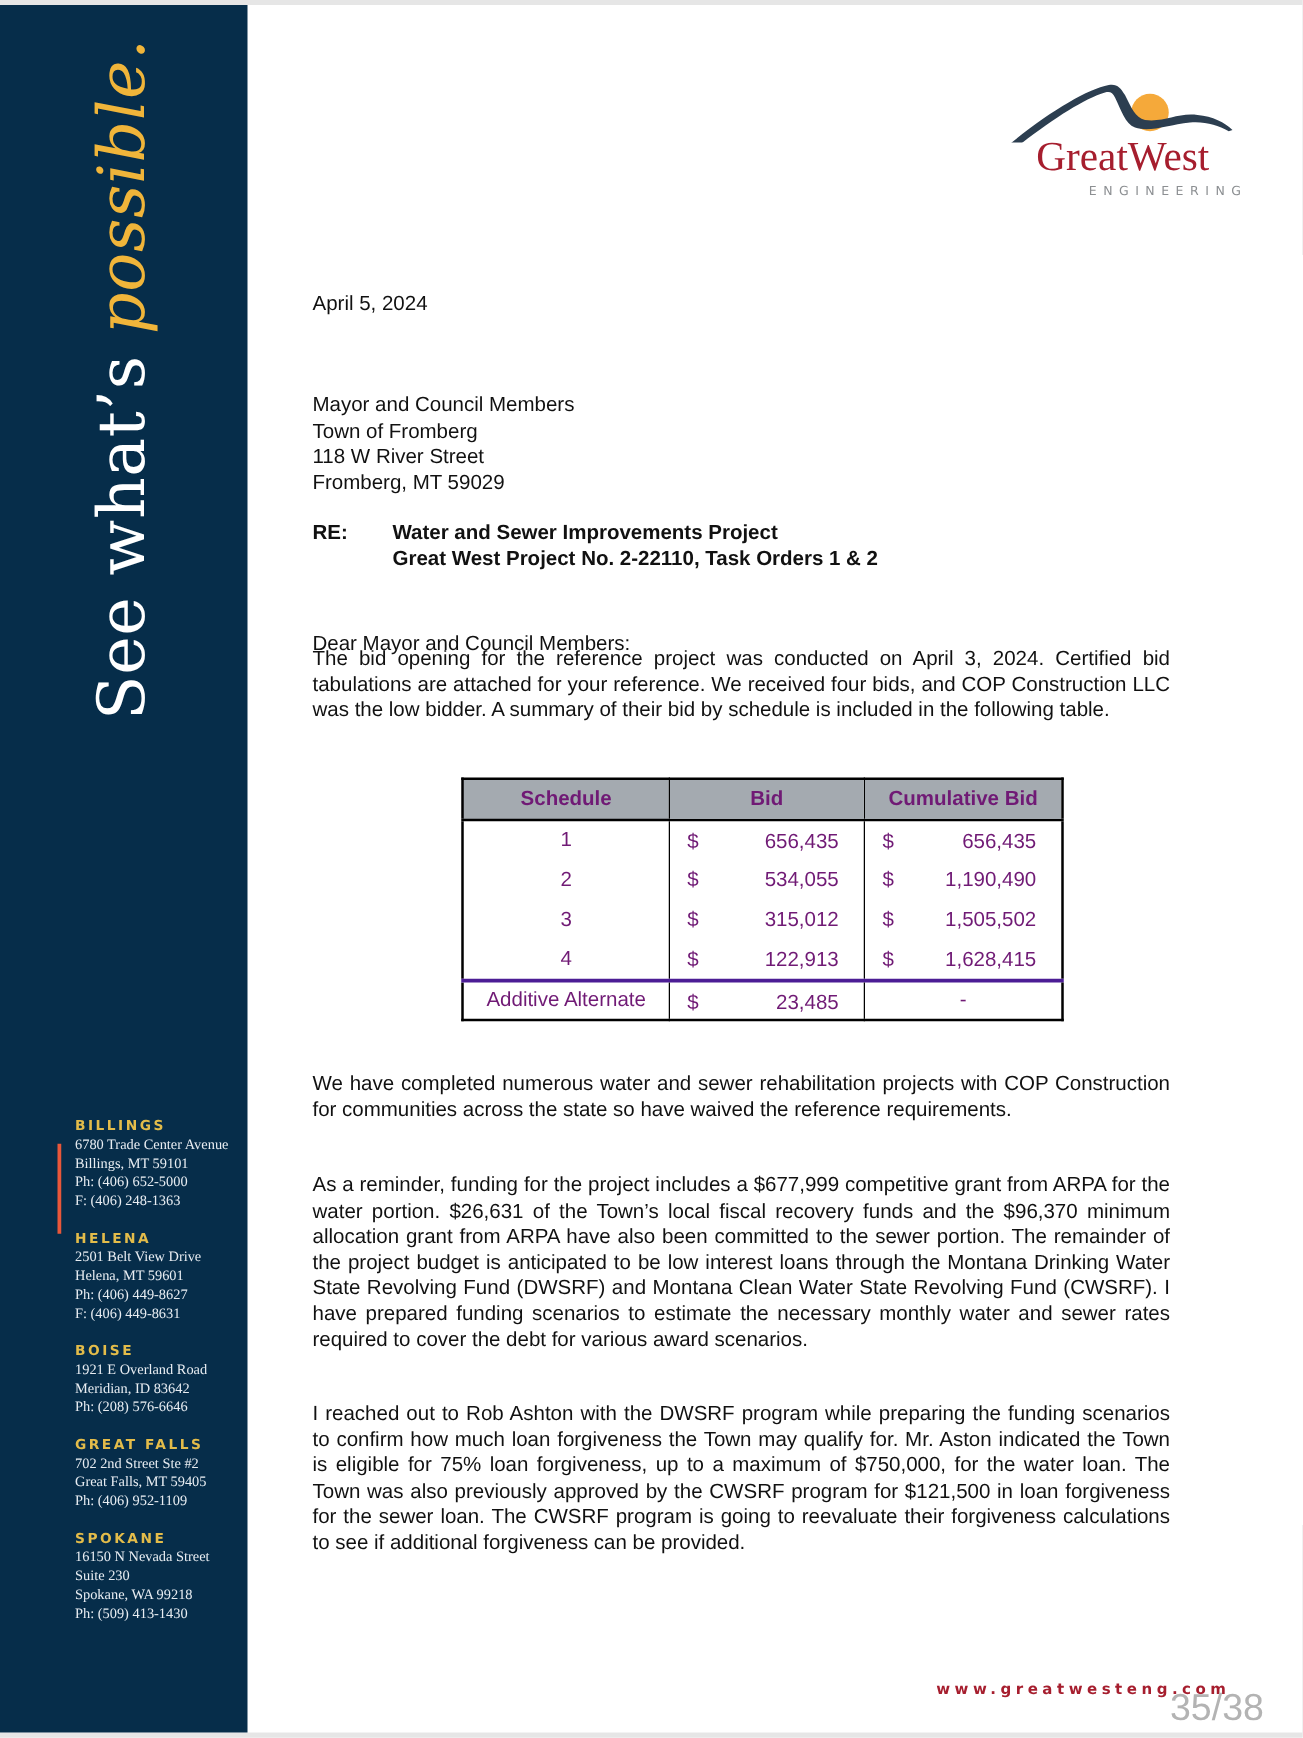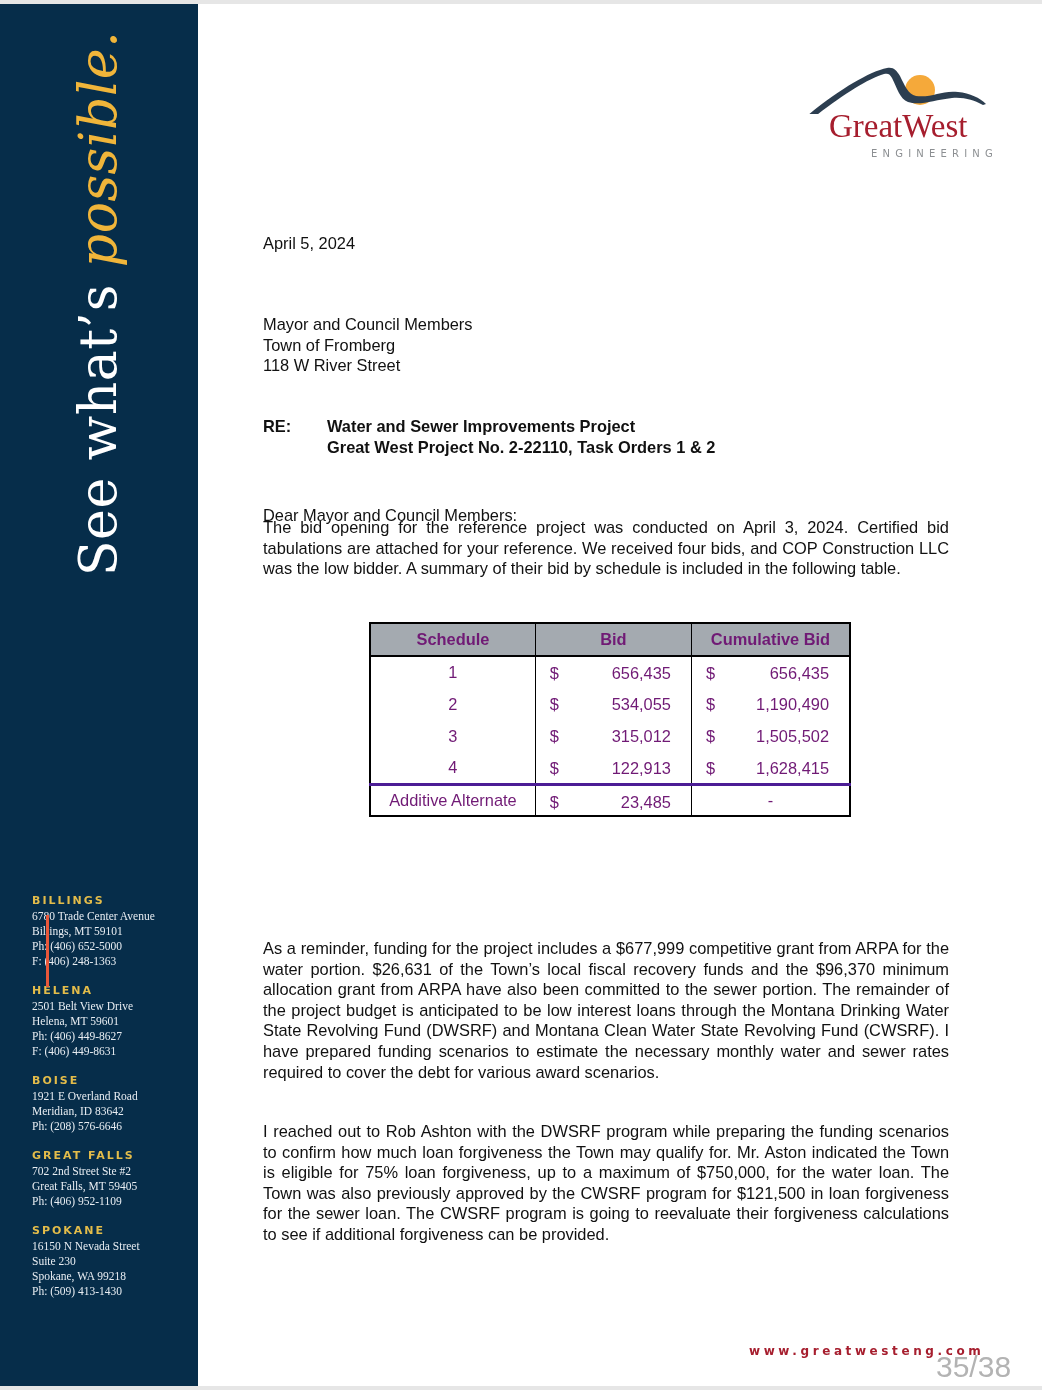--- a/index.html
+++ b/index.html
@@ -18,21 +18,21 @@
       position: absolute; left: 68px; top: 572px;
       transform: rotate(-90deg); transform-origin: 0 0;
       white-space: nowrap;
       font-family: "DejaVu Serif", "Liberation Serif", serif;
       font-size: 52px; color: #ffffff; letter-spacing: 0.5px;
       line-height: 60px;
     }
     .tagline .possible { color: #f0b53a; font-style: italic; }
 
     .offices { position: absolute; left: 32px; top: 889px; width: 165px; }
-    .office { margin-bottom: 14px; }
+    .office { margin-bottom: 14px; margin-left: 28px; }
     .office-name {
       font-family: "DejaVu Sans", sans-serif; font-weight: bold;
       font-size: 11px; color: #e3bc4a; letter-spacing: 2px; line-height: 16px;
     }
     .office-line {
       font-family: "Liberation Serif", serif; font-size: 11.5px;
       color: #e8edf2; line-height: 15px; white-space: nowrap;
     }
     .cursor-mark {
       position: absolute; left: 46px; top: 911px; width: 3px; height: 72px;
@@ -45,21 +45,21 @@
       font-family: "Liberation Serif", serif; font-size: 33px; color: #a61e2e;
       letter-spacing: 0px; white-space: nowrap;
     }
     .logo-sub {
       position: absolute; left: 79px; top: 84px;
       font-family: "DejaVu Sans", sans-serif; font-size: 10px; color: #8c8f92;
       letter-spacing: 5.2px; white-space: nowrap;
     }
 
     .body-text {
-      position: absolute; left: 263px; width: 686px;
+      position: absolute; left: 250px; width: 686px;
       font-family: "Liberation Sans", sans-serif; font-size: 16.4px; color: #111;
       line-height: 20.6px;
     }
     .justify { text-align: justify; }
     .date { top: 229px; }
     .address { top: 310px; }
     .re { top: 412px; font-weight: bold; }
     .re .re-label { position: absolute; left: 0; top: 0; }
     .re .re-lines { position: absolute; left: 64px; top: 0; white-space: nowrap; }
     .salutation { top: 473px; margin-top: 28px; }
@@ -155,20 +155,21 @@
     <div class="logo-word">GreatWest</div>
     <div class="logo-sub">ENGINEERING</div>
   </div>
 
   <div class="body-text date">April 5, 2024</div>
 
   <div class="body-text address">
     <div>Mayor and Council Members</div>
     <div>Town of Fromberg</div>
     <div>118 W River Street</div>
+    <div>Fromberg, MT  59029</div>
   </div>
 
   <div class="body-text re">
     <span class="re-label">RE:</span>
     <div class="re-lines">
       <div>Water and Sewer Improvements Project</div>
       <div>Great West Project No. 2-22110, Task Orders 1 &amp; 2</div>
     </div>
   </div>
 
@@ -235,19 +236,20 @@
             <span class="dollar">$</span>
             <span class="amt">23,485</span>
           </td>
         <td class="col-cum">
             <span class="dash">-</span>
           </td>
       </tr>
     </tbody>
   </table>
 
+  <div class="body-text justify p2">We have completed numerous water and sewer rehabilitation projects with COP Construction for communities across the state so have waived the reference requirements.</div>
   <div class="body-text justify p3">As a reminder, funding for the project includes a $677,999 competitive grant from ARPA for the water portion.  $26,631 of the Town’s local fiscal recovery funds and the $96,370 minimum allocation grant from ARPA have also been committed to the sewer portion.  The remainder of the project budget is anticipated to be low interest loans through the Montana Drinking Water State Revolving Fund (DWSRF) and Montana Clean Water State Revolving Fund (CWSRF).  I have prepared funding scenarios to estimate the necessary monthly water and sewer rates required to cover the debt for various award scenarios.</div>
   <div class="body-text justify p4">I reached out to Rob Ashton with the DWSRF program while preparing the funding scenarios to confirm how much loan forgiveness the Town may qualify for.  Mr. Aston indicated the Town is eligible for 75% loan forgiveness, up to a maximum of $750,000, for the water loan.  The Town was also previously approved by the CWSRF program for $121,500 in loan forgiveness for the sewer loan.  The CWSRF program is going to reevaluate their forgiveness calculations to see if additional forgiveness can be provided.</div>
 
   <div class="website">www.greatwesteng.com</div>
 </div>
 
 <div class="page-counter">35/38</div>
 
 </body></html>

